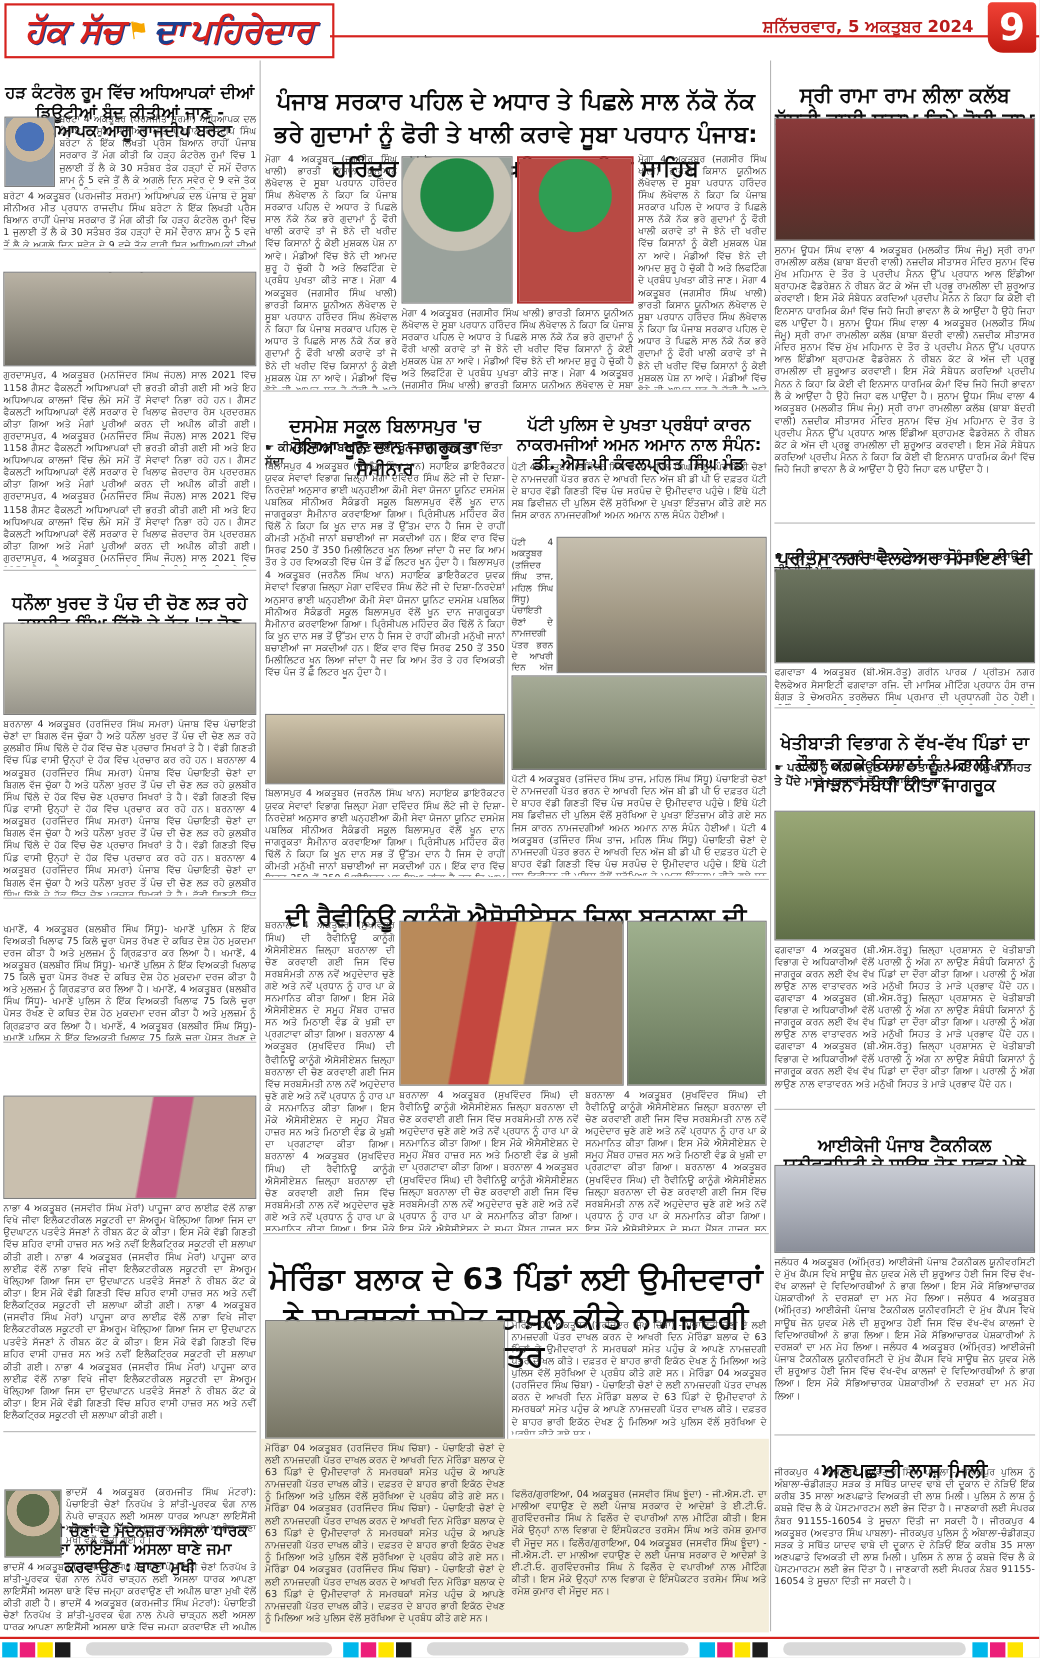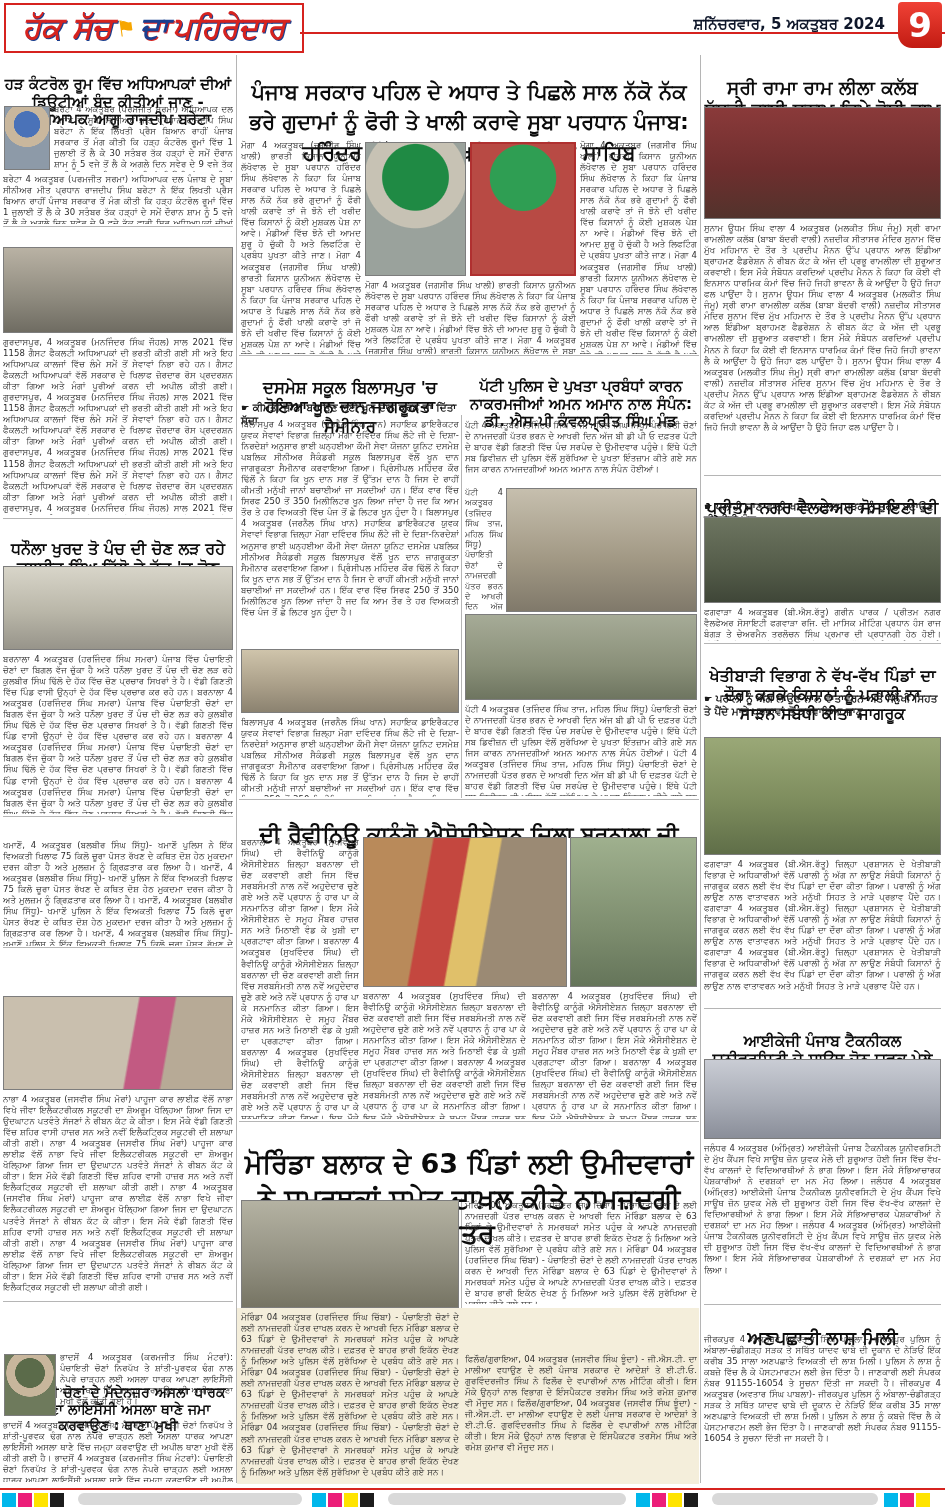--- a/index.html
+++ b/index.html
@@ -19,21 +19,21 @@
   .logo-box{border:2px solid #d6231f;background:#fff;display:flex;align-items:center;
             justify-content:center;gap:4px;}
   .logo-red{color:#d6231f;font-weight:bold;font-style:italic;font-size:30px;
             text-shadow:1px 1px 0 #1b3f8f;}
   .logo-blue{color:#1b3f8f;font-weight:bold;font-style:italic;font-size:30px;
              text-shadow:1px 1px 0 #d6231f;}
   .flag{color:#f7a600;font-size:22px;transform:rotate(-8deg);display:inline-block;}
   .pagenum{background:linear-gradient(#f04236,#c21b12);color:#fff;font-weight:bold;
            font-size:34px;display:flex;align-items:center;justify-content:center;
            border-radius:4px 4px 4px 14px;}
-  .datetxt{font-weight:bold;color:#0f172a;font-size:15px;}
+  .datetxt{font-weight:bold;color:#b91c1c;font-size:15px;}
   .regbar-sq{width:14px;height:14px;display:inline-block;margin-right:2px;}
   .graybar{background:#d9d9d9;border-radius:6px;height:12px;}
 </style>
 </head>
 <body>
 
 <div id="page">
 
   <div class="abs logo-box" style="left:4px;top:3px;width:296px;height:46px;">
     <span class="logo-red">ਹੱਕ ਸੱਚ</span>

